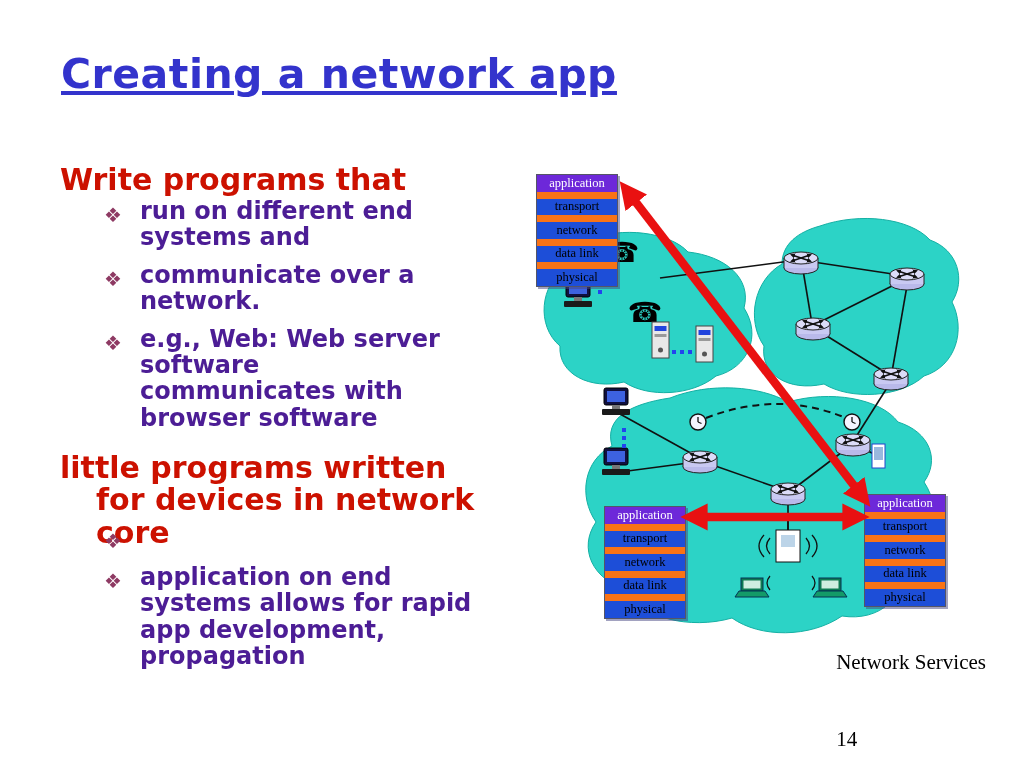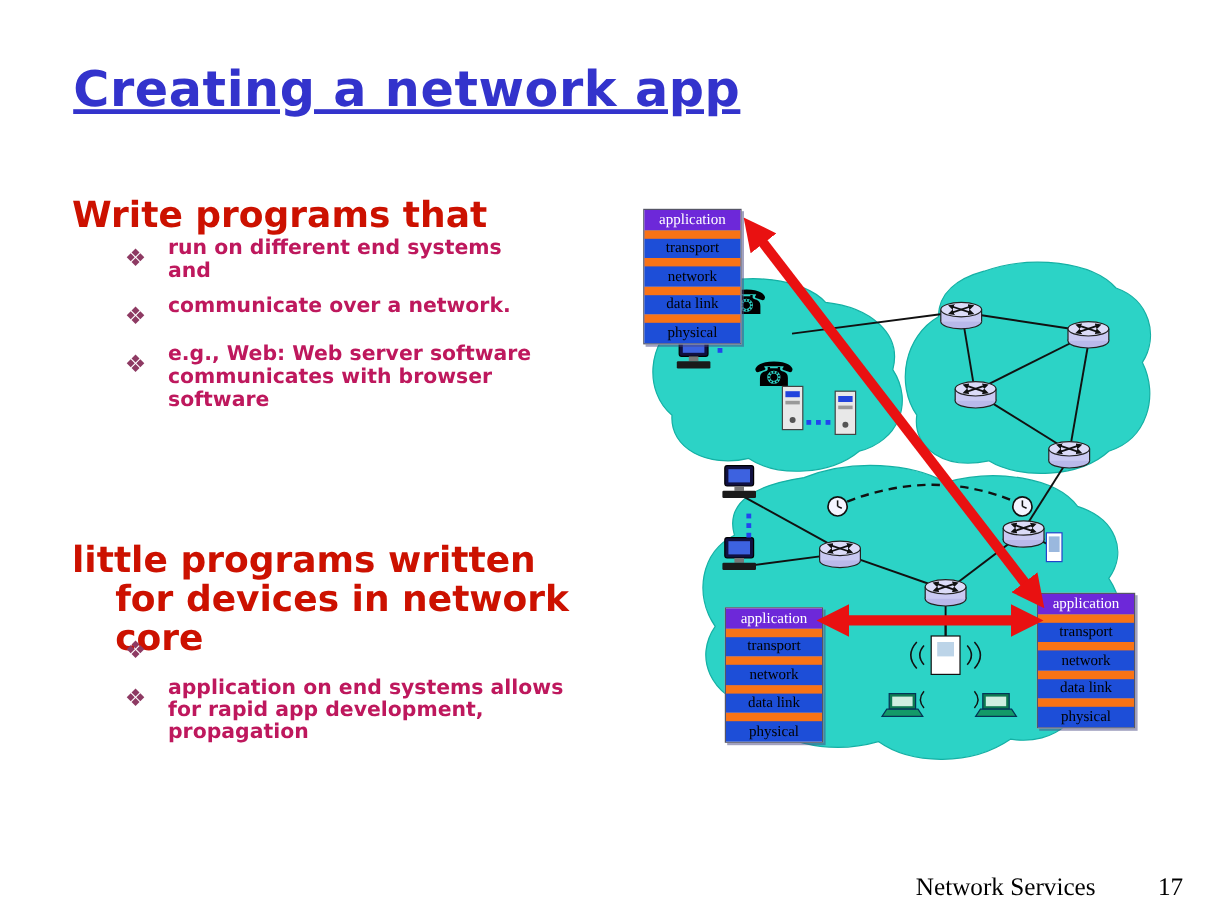--- a/index.html
+++ b/index.html
@@ -29,31 +29,31 @@
 
   .bullets { position:absolute; left:104px; }
   .bullets.b1 { top:198px; width:352px; }
   .bullets.b2 { top:524px; width:382px; }
   .bullet { display:flex; margin-bottom:11px; }
   .bullet .glyph {
     color:#8e3a63; font-size:20px;
     width:36px; flex:0 0 36px; padding-top:5px;
   }
   .bullet .btxt {
-    font-size:17px; line-height:1.1; color:#be185d; font-weight:bold;
+    font-size:24px; line-height:1.1; color:#4c1d95; font-weight:bold;
   }
   .bullets.b1 .btxt { width:310px; }
   .bullets.b2 .btxt { width:340px; }
 
   
   .footer {
     position:absolute; right:38px; bottom:16px;
     display:flex; gap:52px; align-items:baseline;
     font-family:"Liberation Serif", serif;
-    font-size:21px; color:#000;
+    font-size:21px; color:#000;flex-direction:column;
   }
 
   
   .diagram-box { position:absolute; left:520px; top:160px; width:460px; height:480px; }
   .diagram-svg { position:absolute; left:0; top:0; z-index:1; }
   .arrows-svg  { position:absolute; left:0; top:0; z-index:9; pointer-events:none; }
 
   .stack {
     position:absolute; z-index:5; width:82px;
     font-family:"Liberation Serif", serif;
@@ -252,14 +252,14 @@
 <div class="stack" style="left:864px; top:494px;">
   <div class="srow hdr">application</div>
   <div class="srow">transport</div>
   <div class="srow">network</div>
   <div class="srow">data link</div>
   <div class="srow">physical</div>
 </div>
 
 <div class="footer">
   <span>Network Services</span>
-  <span>17</span>
+  <span>14</span>
 </div>
 
 </body></html>

